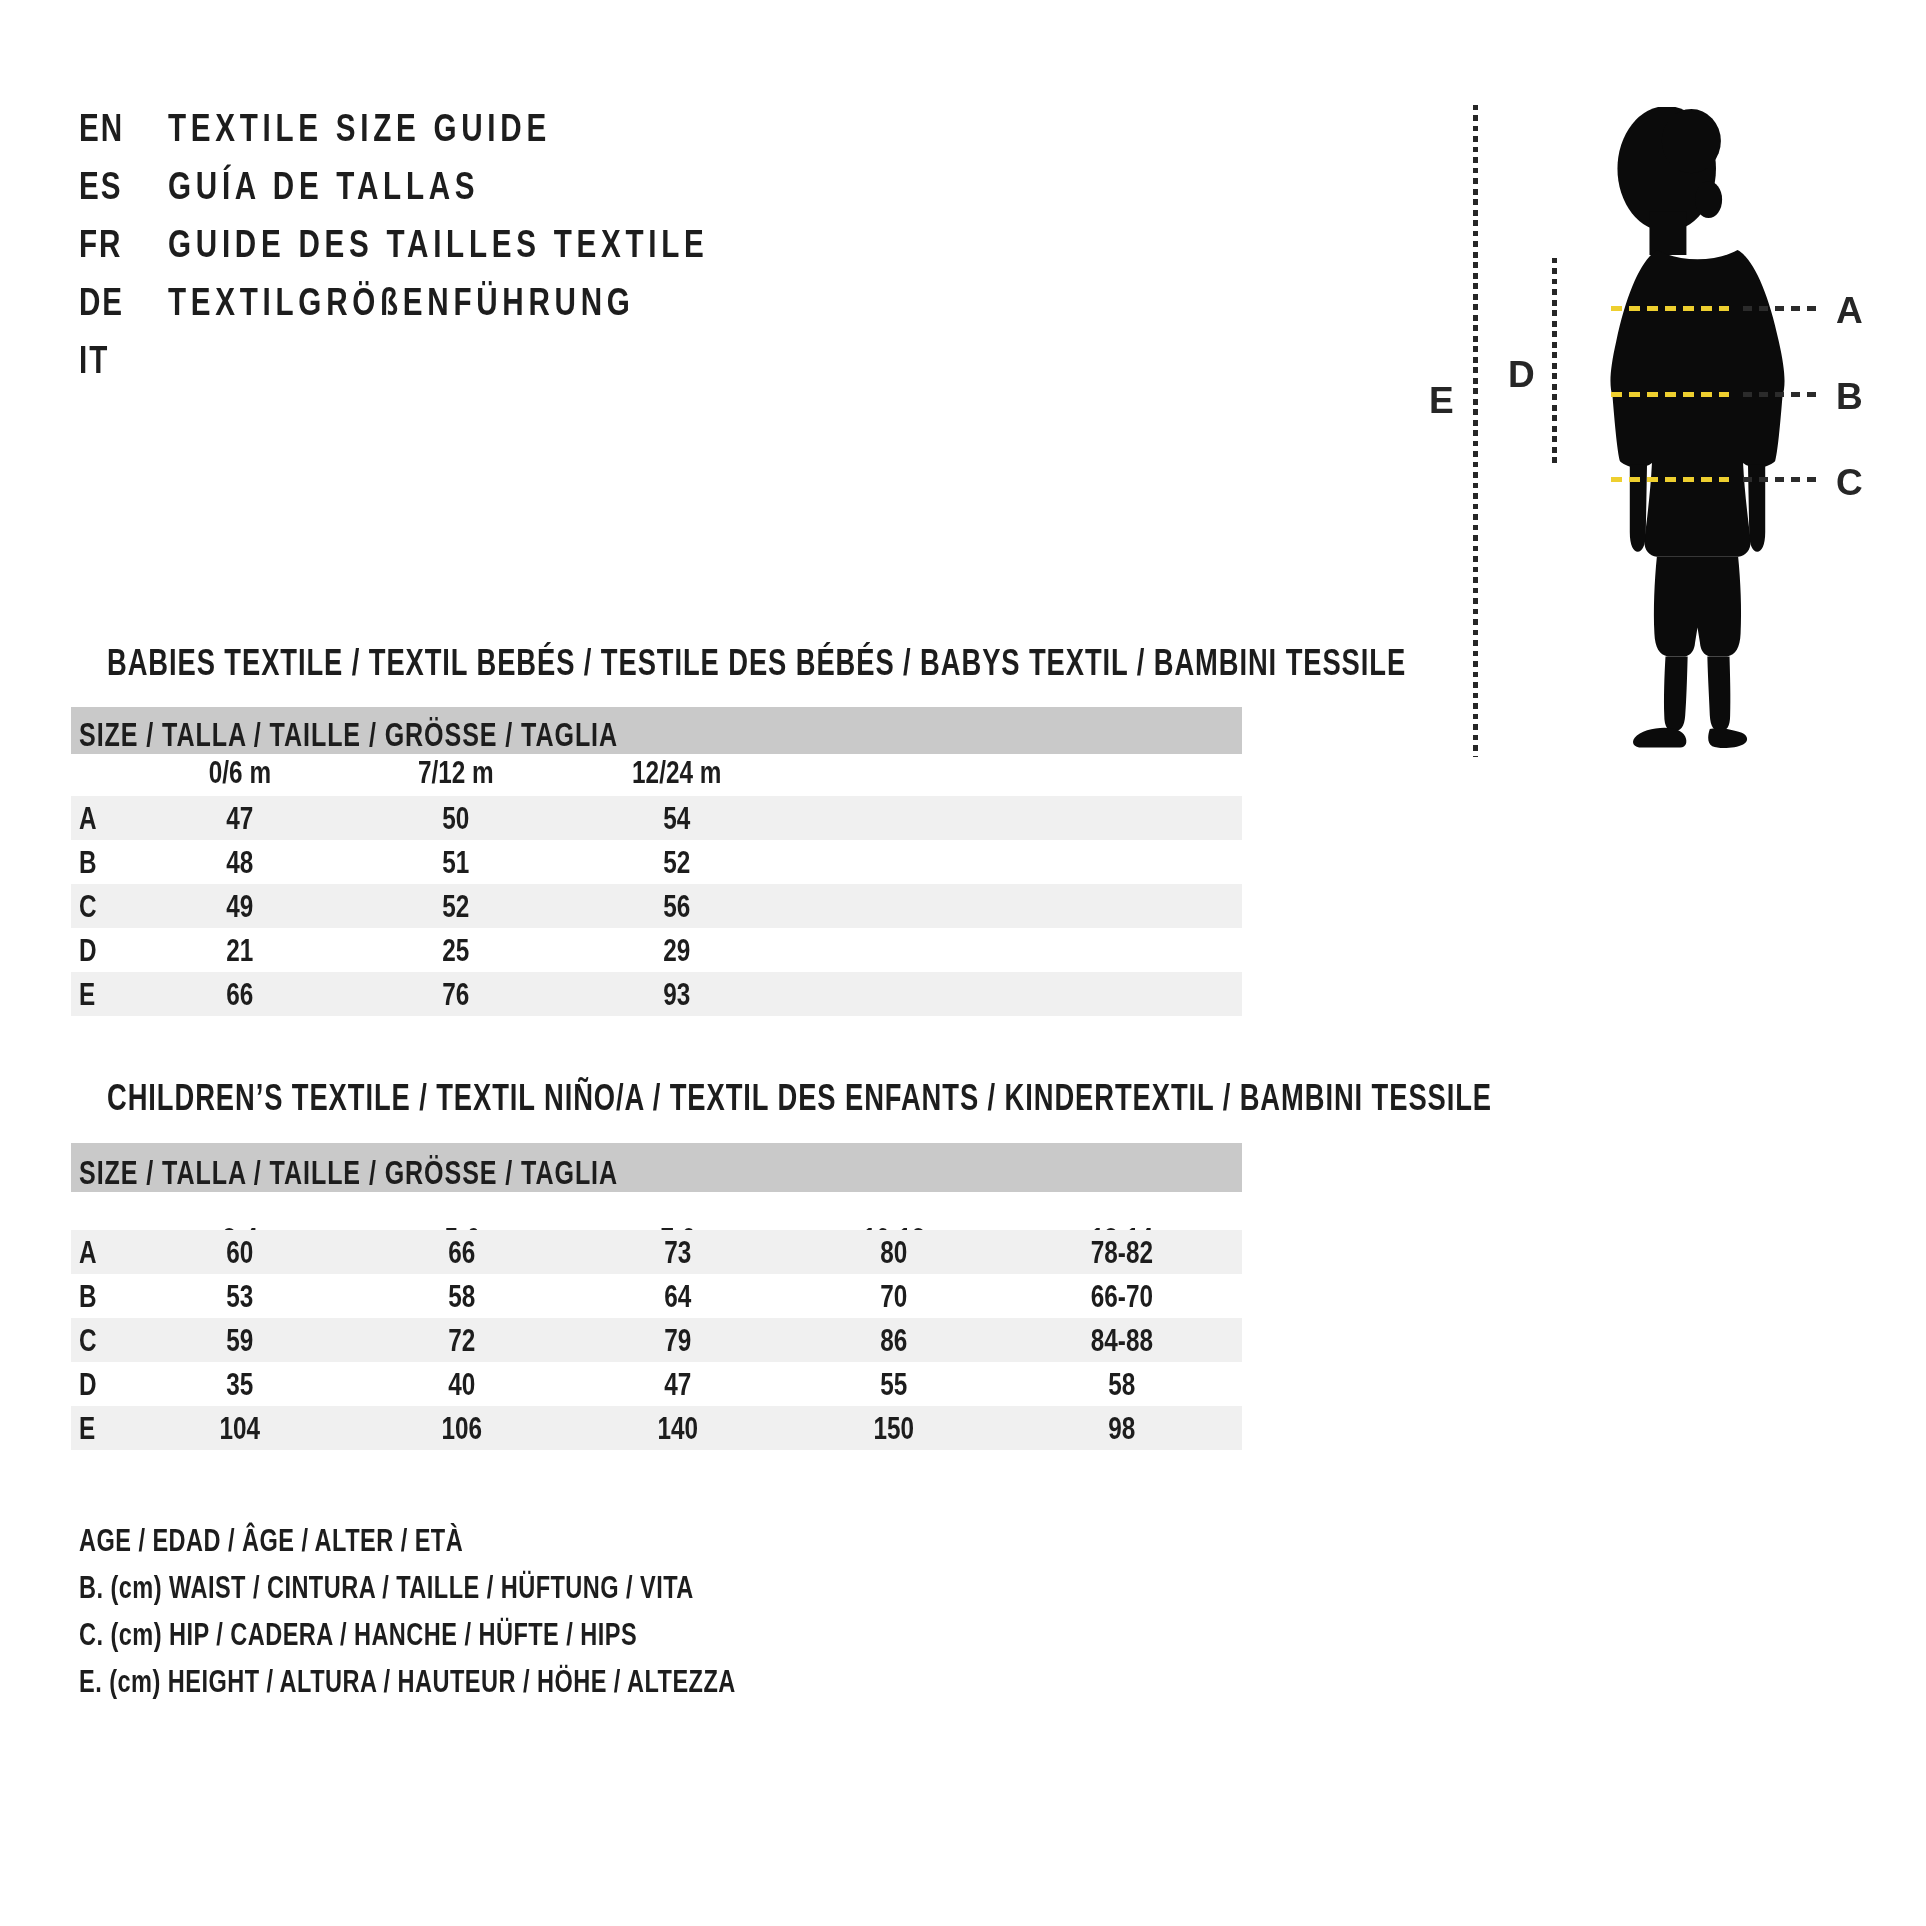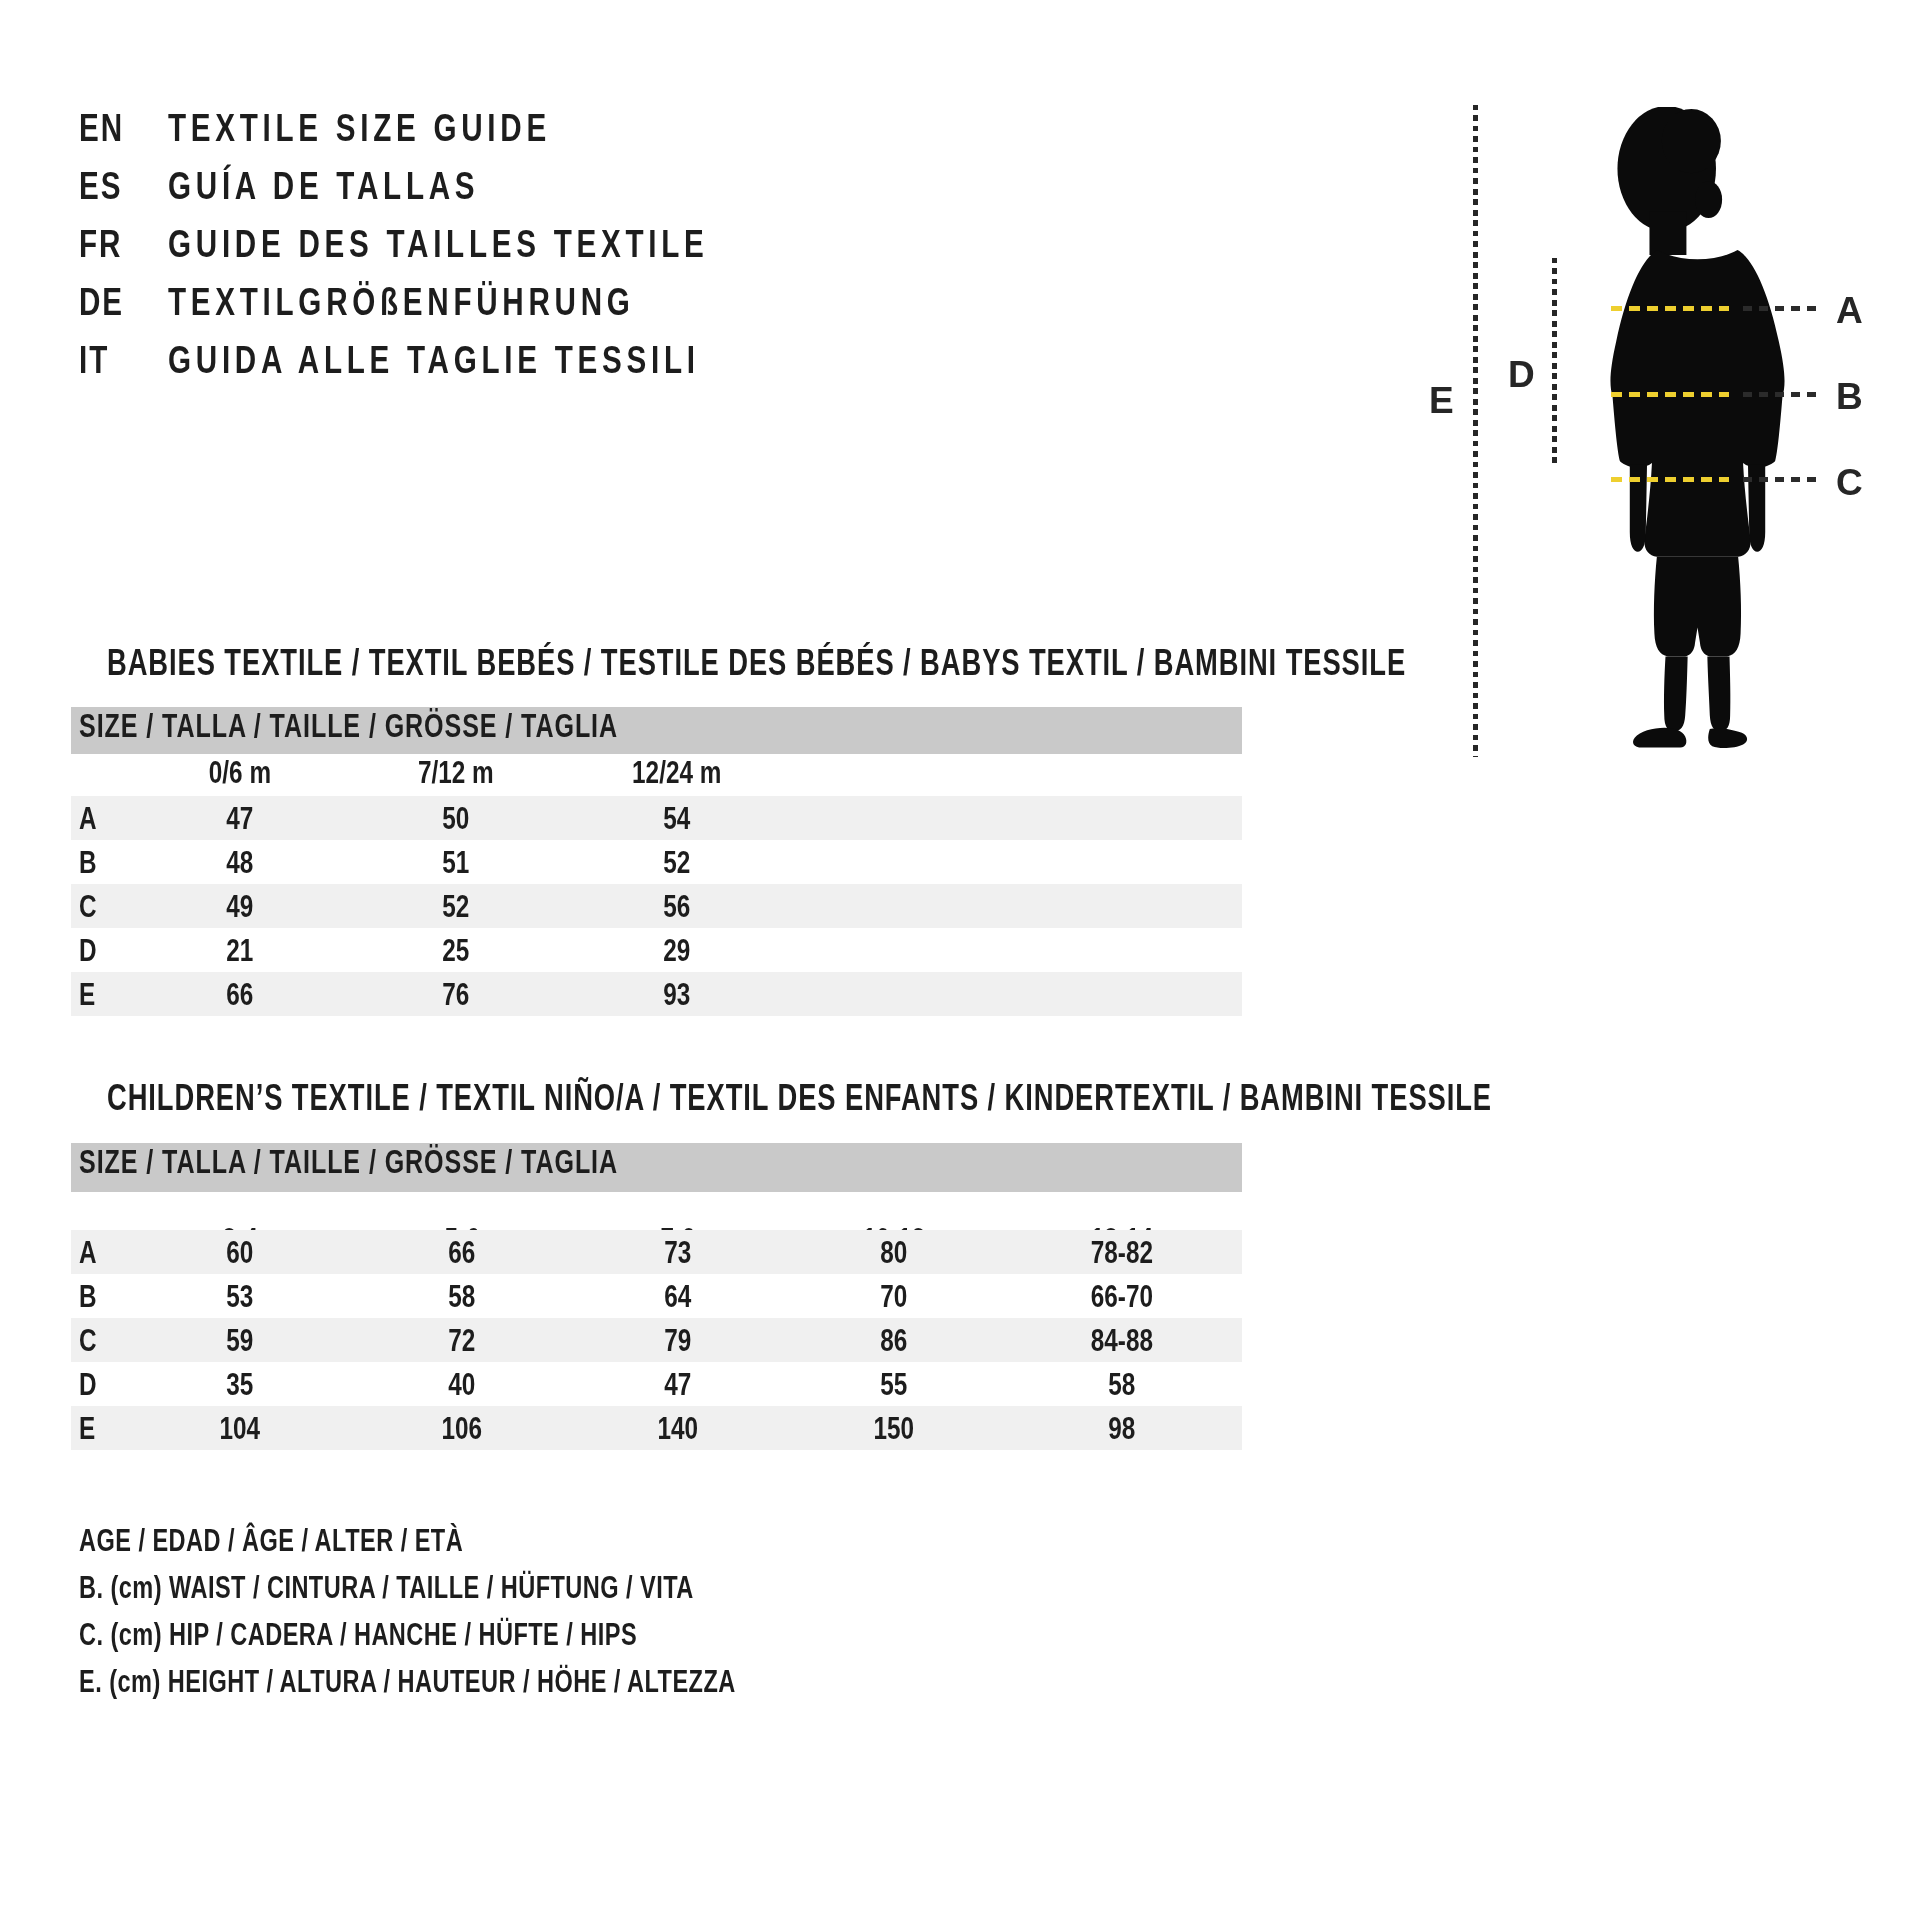--- a/index.html
+++ b/index.html
@@ -20,21 +20,21 @@
   .lang-title{font-size:39px;letter-spacing:6.2px;}
 
   
   .vdots{width:5px;background:repeating-linear-gradient(180deg,#262626 0 5.5px,transparent 5.5px 10.5px);}
   .hdash-y{height:5px;background:repeating-linear-gradient(90deg,#eecf2f 0 10.5px,transparent 10.5px 18px);}
   .hdash-k{height:5px;background:repeating-linear-gradient(90deg,#2b2b2b 0 8.6px,transparent 8.6px 16px);}
   .mlabel{font-size:37px;color:#262626;letter-spacing:0;}
 
   
   .doc-title{font-size:36px;line-height:41px;letter-spacing:1.2px;margin-left:28px;}
-  .size-bar{background:#c9c9c9;height:47px;display:flex;align-items:flex-start;padding-left:8px;box-sizing:border-box;font-size:33px;letter-spacing:1.2px;}
+  .size-bar{background:#c9c9c9;height:47px;display:flex;align-items:flex-end;padding-left:8px;box-sizing:border-box;font-size:33px;letter-spacing:1.2px;}
   .grid{display:grid;align-items:center;}
   .grid-babies{grid-template-columns:92px 154px 277px 166px;}
   .grid-children{grid-template-columns:92px 154px 290px 142px 290px 166px;}
   .cell{text-align:center;font-size:32px;}
   .cell-label{text-align:left;padding-left:8px;font-size:32px;}
   .rowline{height:44px;}
   .rowline-ch{height:44px;}
   .stripe{background:#f0f0f0;}
   .colhead-babies{height:30px;}
   .colhead-children{height:38px;}
@@ -60,21 +60,20 @@
     <div class="lang-row">
       <span class="lang-code"><span class="cz">FR</span></span>
       <span class="lang-title"><span class="cz">GUIDE DES TAILLES TEXTILE</span></span>
     </div>
     <div class="lang-row">
       <span class="lang-code"><span class="cz">DE</span></span>
       <span class="lang-title"><span class="cz">TEXTILGRÖßENFÜHRUNG</span></span>
     </div>
     <div class="lang-row">
       <span class="lang-code"><span class="cz">IT</span></span>
-      <span class="lang-title"><span class="cz">GUIDA ALLE TAGLIE TESSILI</span></span>
     </div>
   </div>
 
   <svg class="abs" style="left:1599px;top:107px;" width="197" height="642" viewBox="0 0 320 1042">
     <g fill="#0b0b0b">
 
       <ellipse cx="110" cy="100" rx="80" ry="102"></ellipse>
       <ellipse cx="150" cy="55" rx="48" ry="52"></ellipse>
       <ellipse cx="178" cy="150" rx="22" ry="30"></ellipse>
       <rect x="82" y="170" width="60" height="70"></rect>

